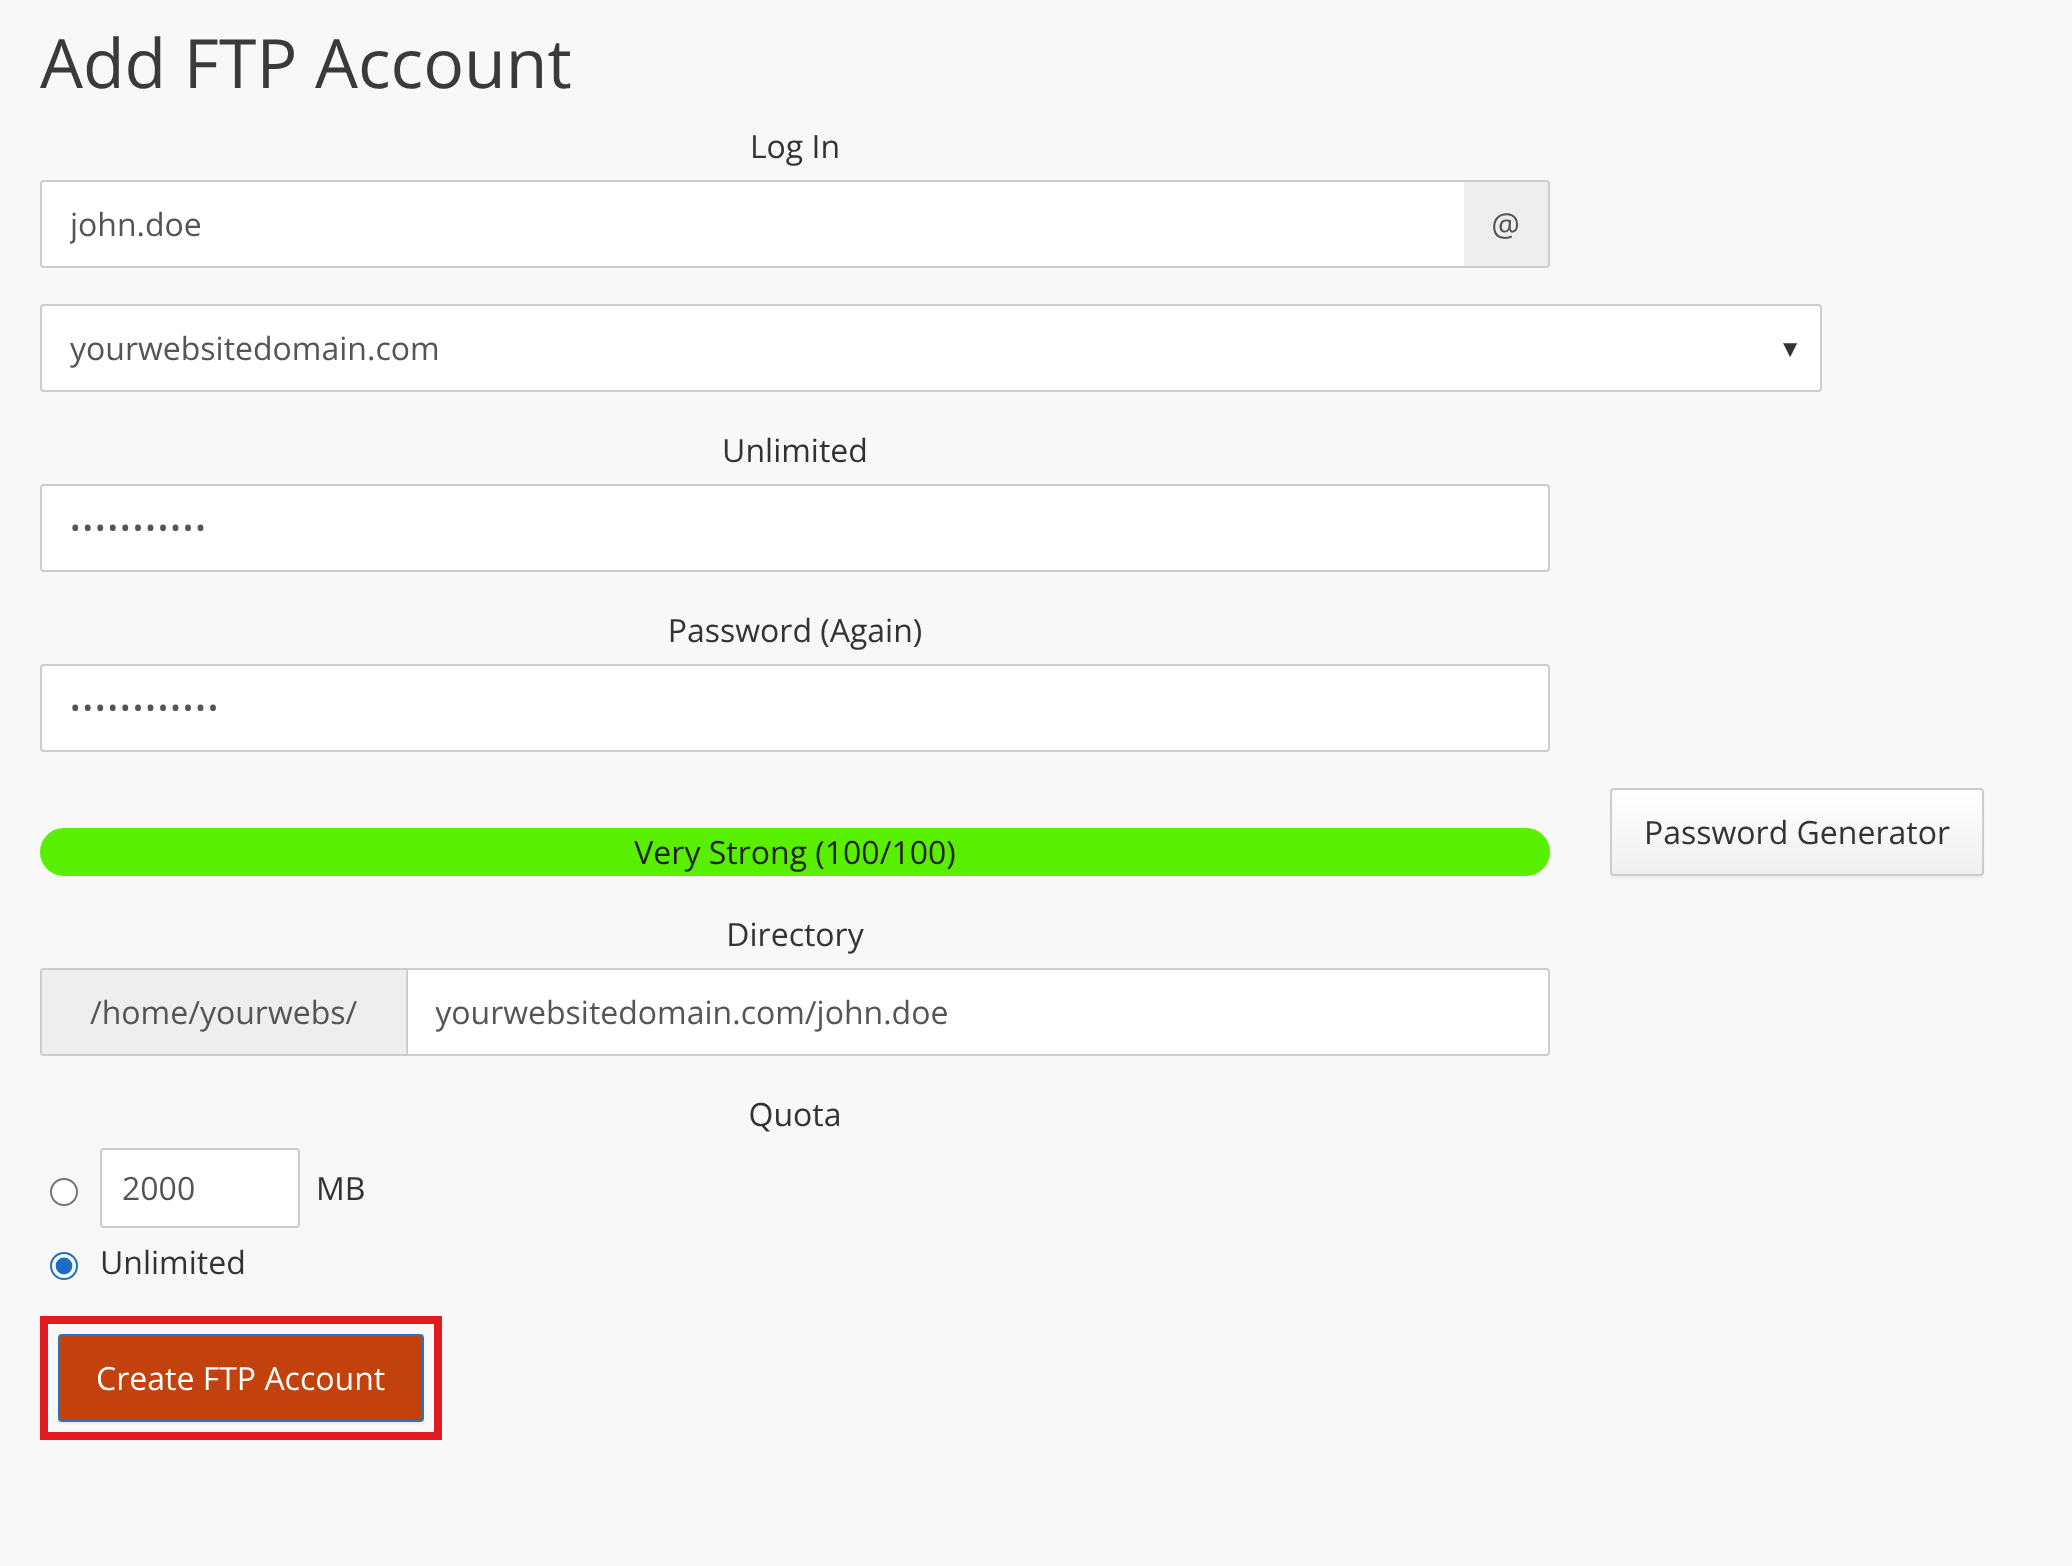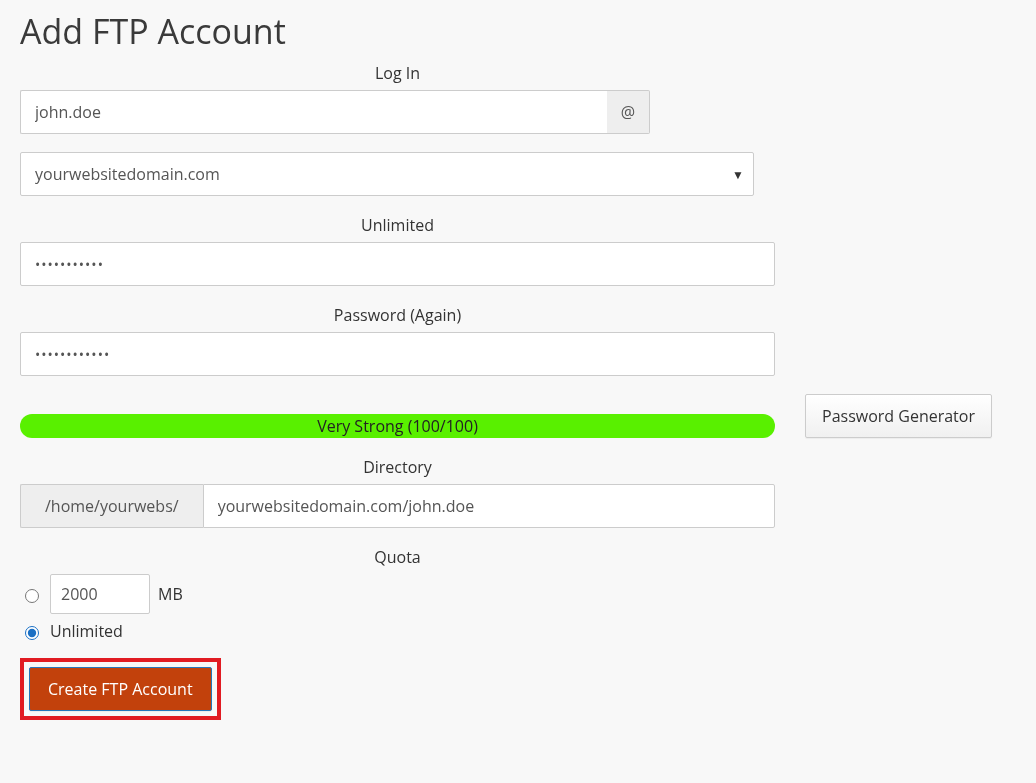--- a/index.html
+++ b/index.html
@@ -34,21 +34,21 @@
     width: 755px;
   }
   .side-col {
     width: 200px;
     margin-left: 30px;
     display: inline-block;
     vertical-align: bottom;
   }
   .input-group {
     display: flex;
-    width: 630px;
+    width: 755px;
   }
   .form-control {
     height: 44px;
     width: 100%;
     border: 1px solid #ccc;
     border-radius: 2px;
     padding: 0 14px;
     font-size: 16px;
     color: #555;
     background: #fff;
@@ -59,21 +59,21 @@
     border: 1px solid #ccc;
     color: #555;
     font-size: 16px;
     display: flex;
     align-items: center;
     justify-content: center;
     padding: 0 14px;
   }
   .addon.right { border-left: none; border-radius: 0 2px 2px 0; }
   .login-group .form-control { border-right: none; border-radius: 2px 0 0 2px; }
-  .select-wrap { position: relative; width: 734px; }
+  .select-wrap { position: relative; width: 891px; }
   .select-wrap select.form-control { appearance: none; -webkit-appearance: none; padding-right: 30px; }
   .chevron {
     position: absolute;
     right: 10px;
     top: 50%;
     transform: translateY(-50%);
     pointer-events: none;
     color: #333;
     font-size: 12px;
   }

